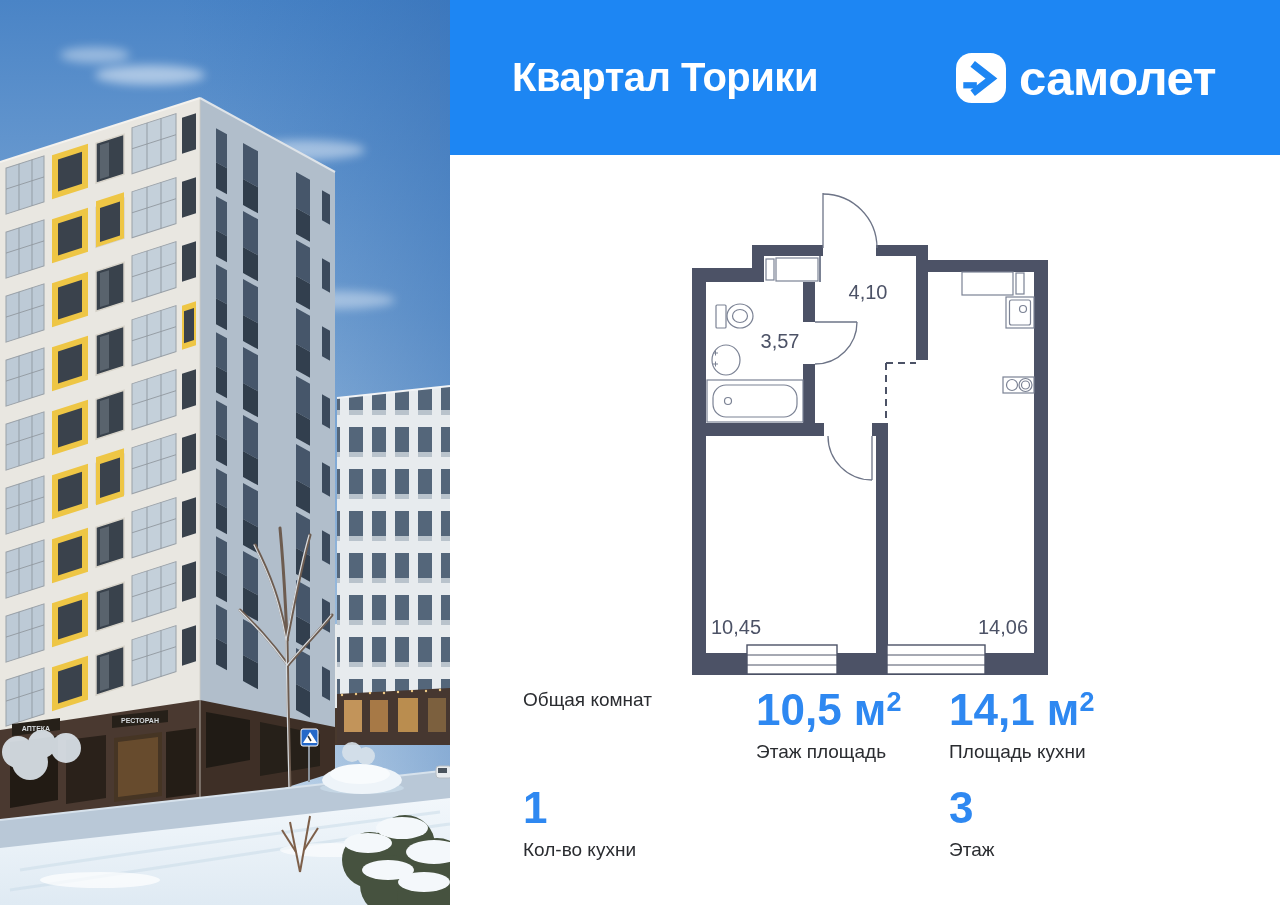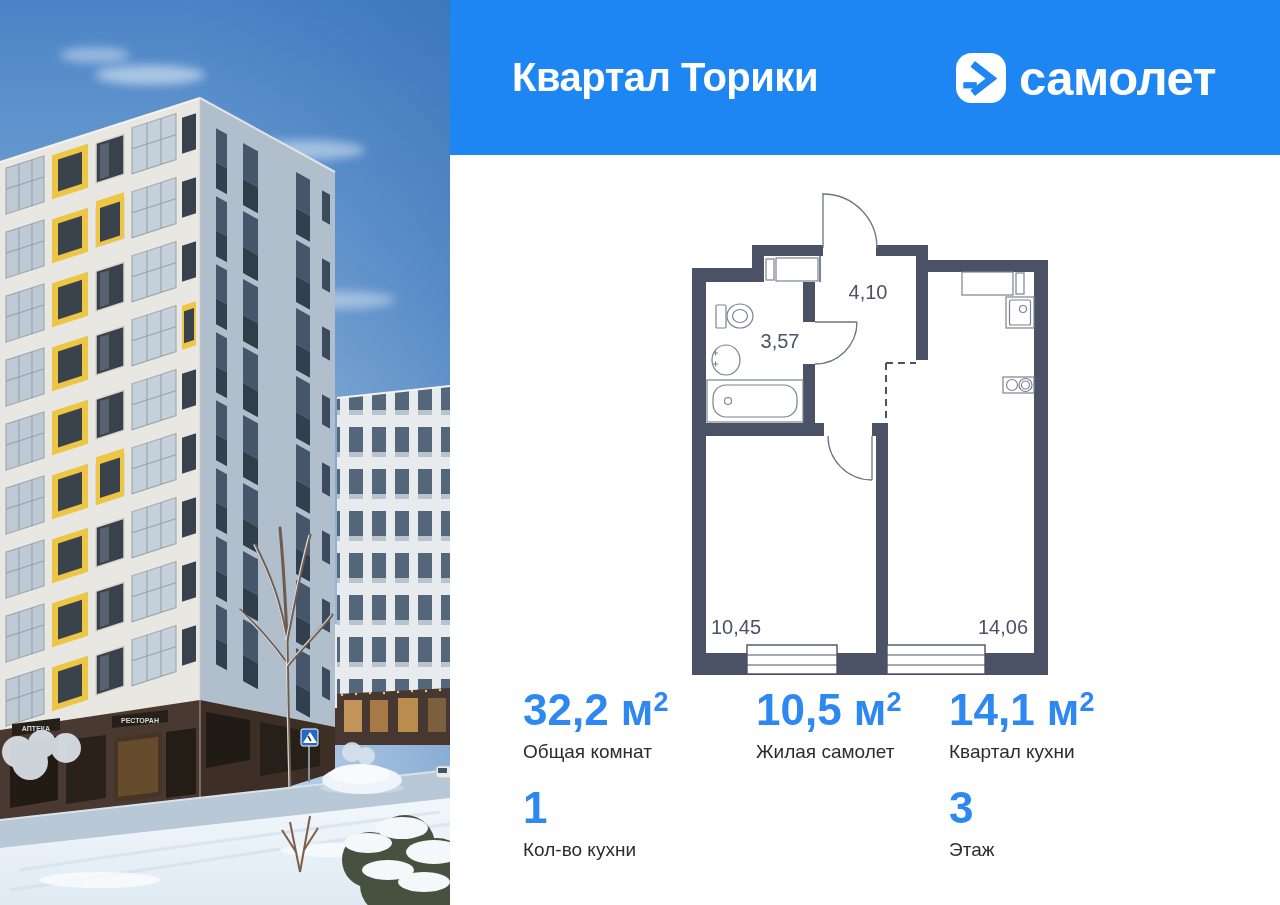--- a/index.html
+++ b/index.html
@@ -375,30 +375,29 @@
       </g>
 
       <text class="plan-label" x="90" y="163" text-anchor="middle">3,57</text>
       <text class="plan-label" x="178" y="114" text-anchor="middle">4,10</text>
       <text class="plan-label" x="46" y="449" text-anchor="middle">10,45</text>
       <text class="plan-label" x="313" y="449" text-anchor="middle">14,06</text>
     </svg>
   </div>
 
   <div class="cell r1 c0">
-    <div class="v"><span>32,2 м</span><span class="sup">2</span></div>
     <div class="lbl">Общая комнат</div>
   </div>
   <div class="cell r1 c1">
     <div class="v"><span>10,5 м</span><span class="sup">2</span></div>
-    <div class="lbl">Жилая самолет</div>
+    <div class="lbl">Этаж площадь</div>
   </div>
   <div class="cell r1 c2">
     <div class="v"><span>14,1 м</span><span class="sup">2</span></div>
-    <div class="lbl">Квартал кухни</div>
+    <div class="lbl">Площадь кухни</div>
   </div>
 
   <div class="cell r2 c0">
     <div class="v"><span>1</span></div>
     <div class="lbl">Кол-во кухни</div>
   </div>
   <div class="cell r2 c2">
     <div class="v"><span>3</span></div>
     <div class="lbl">Этаж</div>
   </div>

